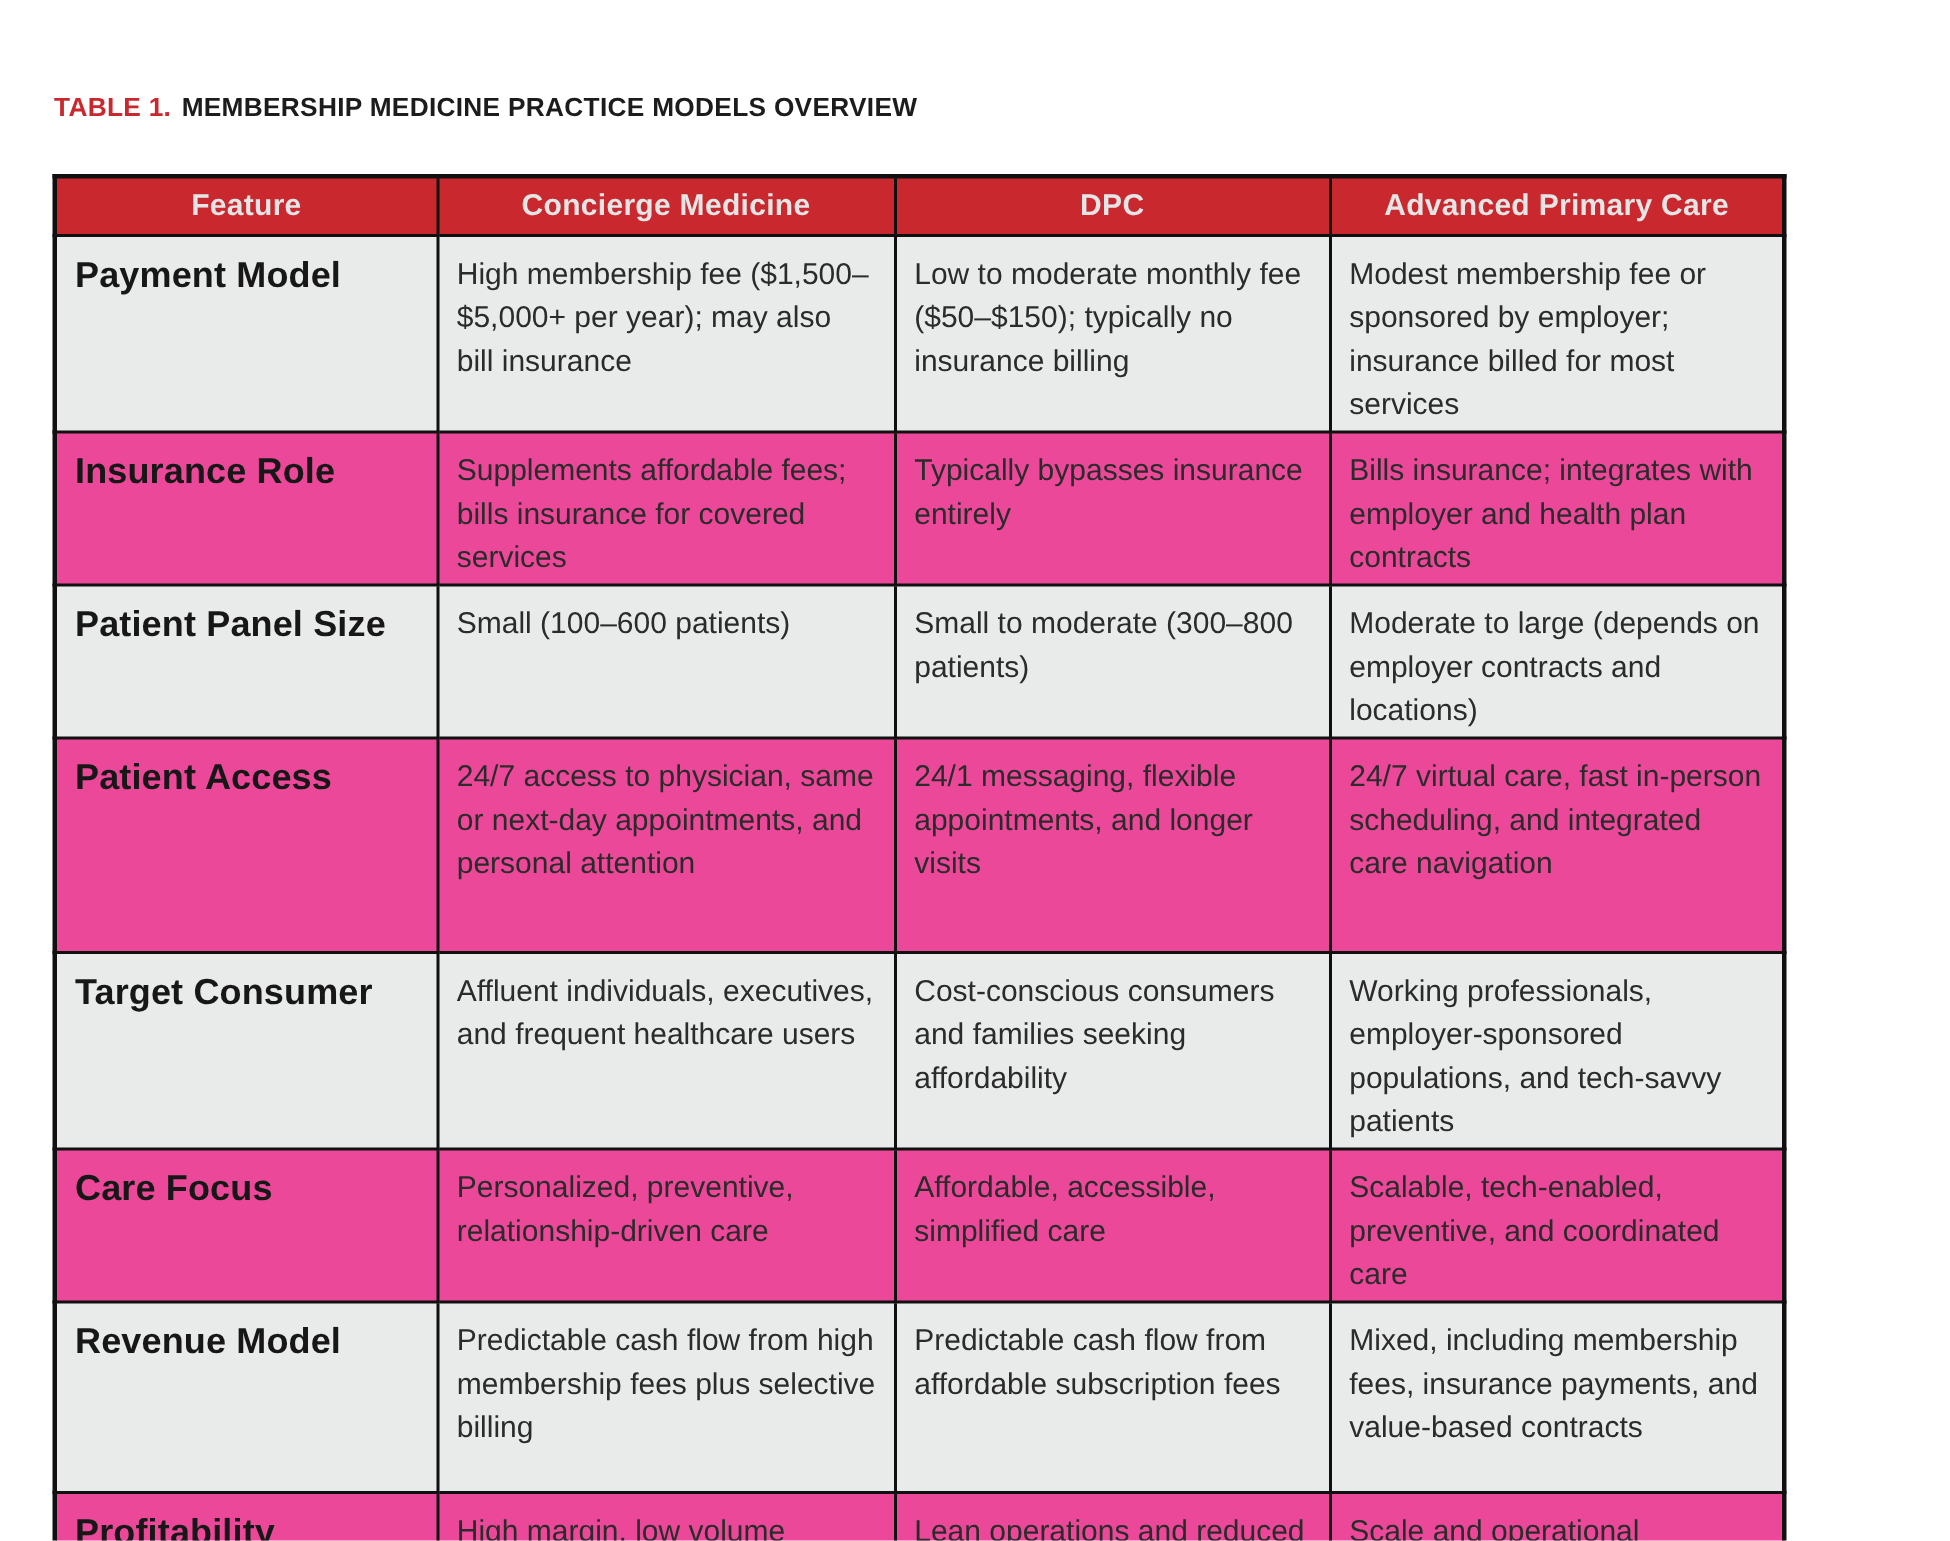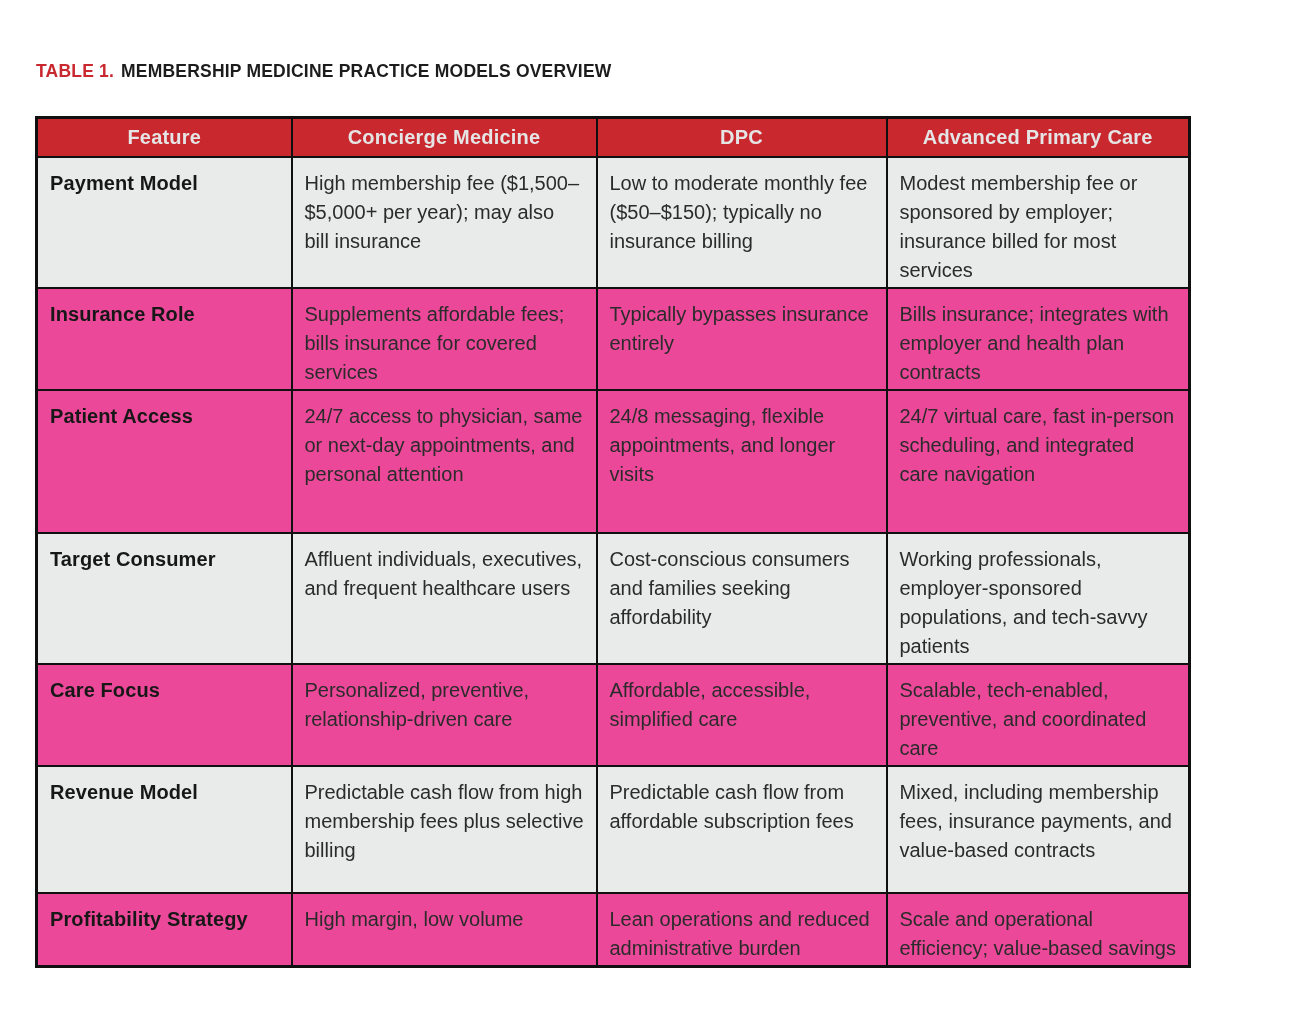--- a/index.html
+++ b/index.html
@@ -37,21 +37,21 @@
     color:#e5e5e5;
     font-size:20px;font-weight:bold;
     text-align:center;vertical-align:middle;
     height:39px;padding:2px 6px;
     letter-spacing:.2px;
   }
   tbody tr.gray{background:var(--row-gray);}
   tbody tr.white{background:#ec4899;}
   tbody th.feature{
     text-align:left;vertical-align:top;
-    font-size:20px;font-weight:bold;color:var(--feature-dark);
+    font-size:24px;font-weight:bold;color:var(--feature-dark);
     padding:11px 12px 2px 12px;line-height:29px;
     letter-spacing:.1px;
   }
   tbody td{
     vertical-align:top;
     font-size:20px;color:var(--text-dark);
     padding:11px 12px 2px 12px;line-height:29px;
   }
   tr.h4{height:127px;}
   tr.h3{height:98px;}
@@ -89,24 +89,30 @@
         <td>High membership fee ($1,500–$5,000+ per year); may also bill insurance</td>
         <td>Low to moderate monthly fee ($50–$150); typically no insurance billing</td>
         <td>Modest membership fee or sponsored by employer; insurance billed for most services</td>
       </tr>
       <tr class="white h3">
         <th class="feature">Insurance Role</th>
         <td>Supplements affordable fees; bills insurance for covered services</td>
         <td>Typically bypasses insurance entirely</td>
         <td>Bills insurance; integrates with employer and health plan contracts</td>
       </tr>
+      <tr class="gray h3">
+        <th class="feature">Patient Panel Size</th>
+        <td>Small (100–600 patients)</td>
+        <td>Small to moderate (300–800 patients)</td>
+        <td>Moderate to large (depends on employer contracts and locations)</td>
+      </tr>
       <tr class="white h4b">
         <th class="feature">Patient Access</th>
         <td>24/7 access to physician, same or next-day appointments, and personal attention</td>
-        <td>24/8 messaging, flexible appointments, and longer visits</td>
+        <td>24/1 messaging, flexible appointments, and longer visits</td>
         <td>24/7 virtual care, fast in-person scheduling, and integrated care navigation</td>
       </tr>
       <tr class="gray h4">
         <th class="feature">Target Consumer</th>
         <td>Affluent individuals, executives, and frequent healthcare users</td>
         <td>Cost-conscious consumers and families seeking affordability</td>
         <td>Working professionals, employer-sponsored populations, and tech-savvy patients</td>
       </tr>
       <tr class="white h3b">
         <th class="feature">Care Focus</th>

